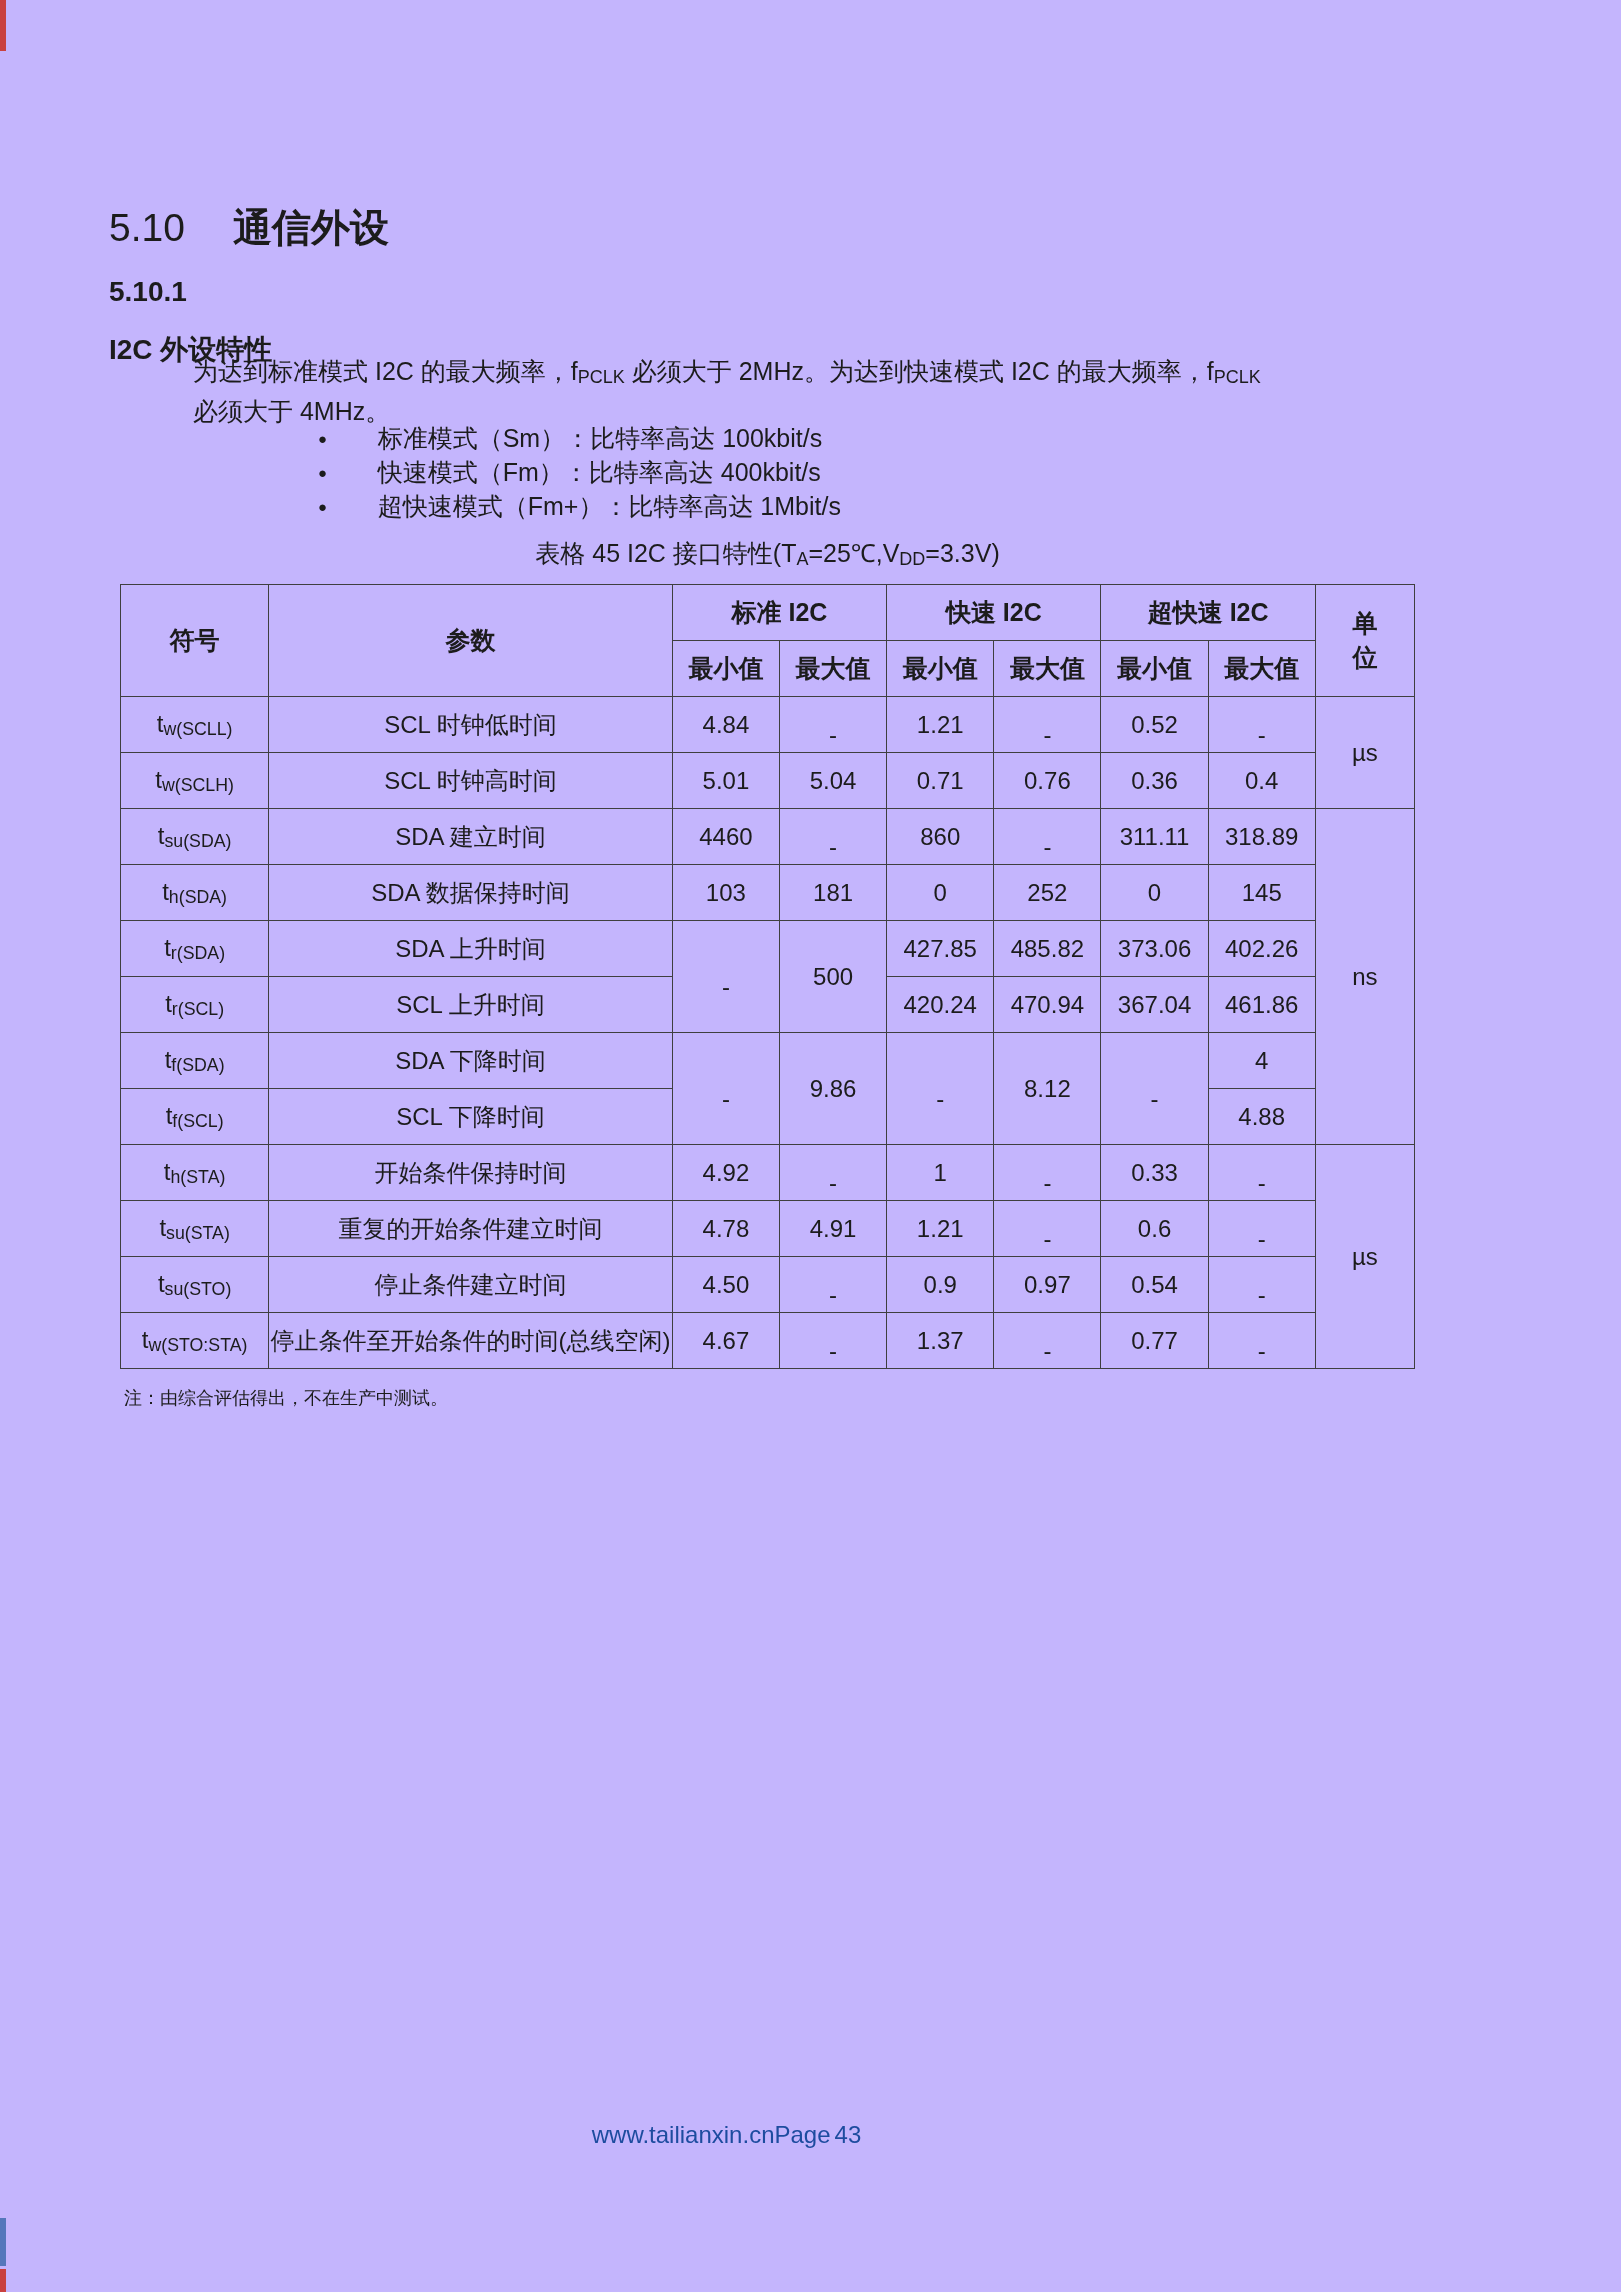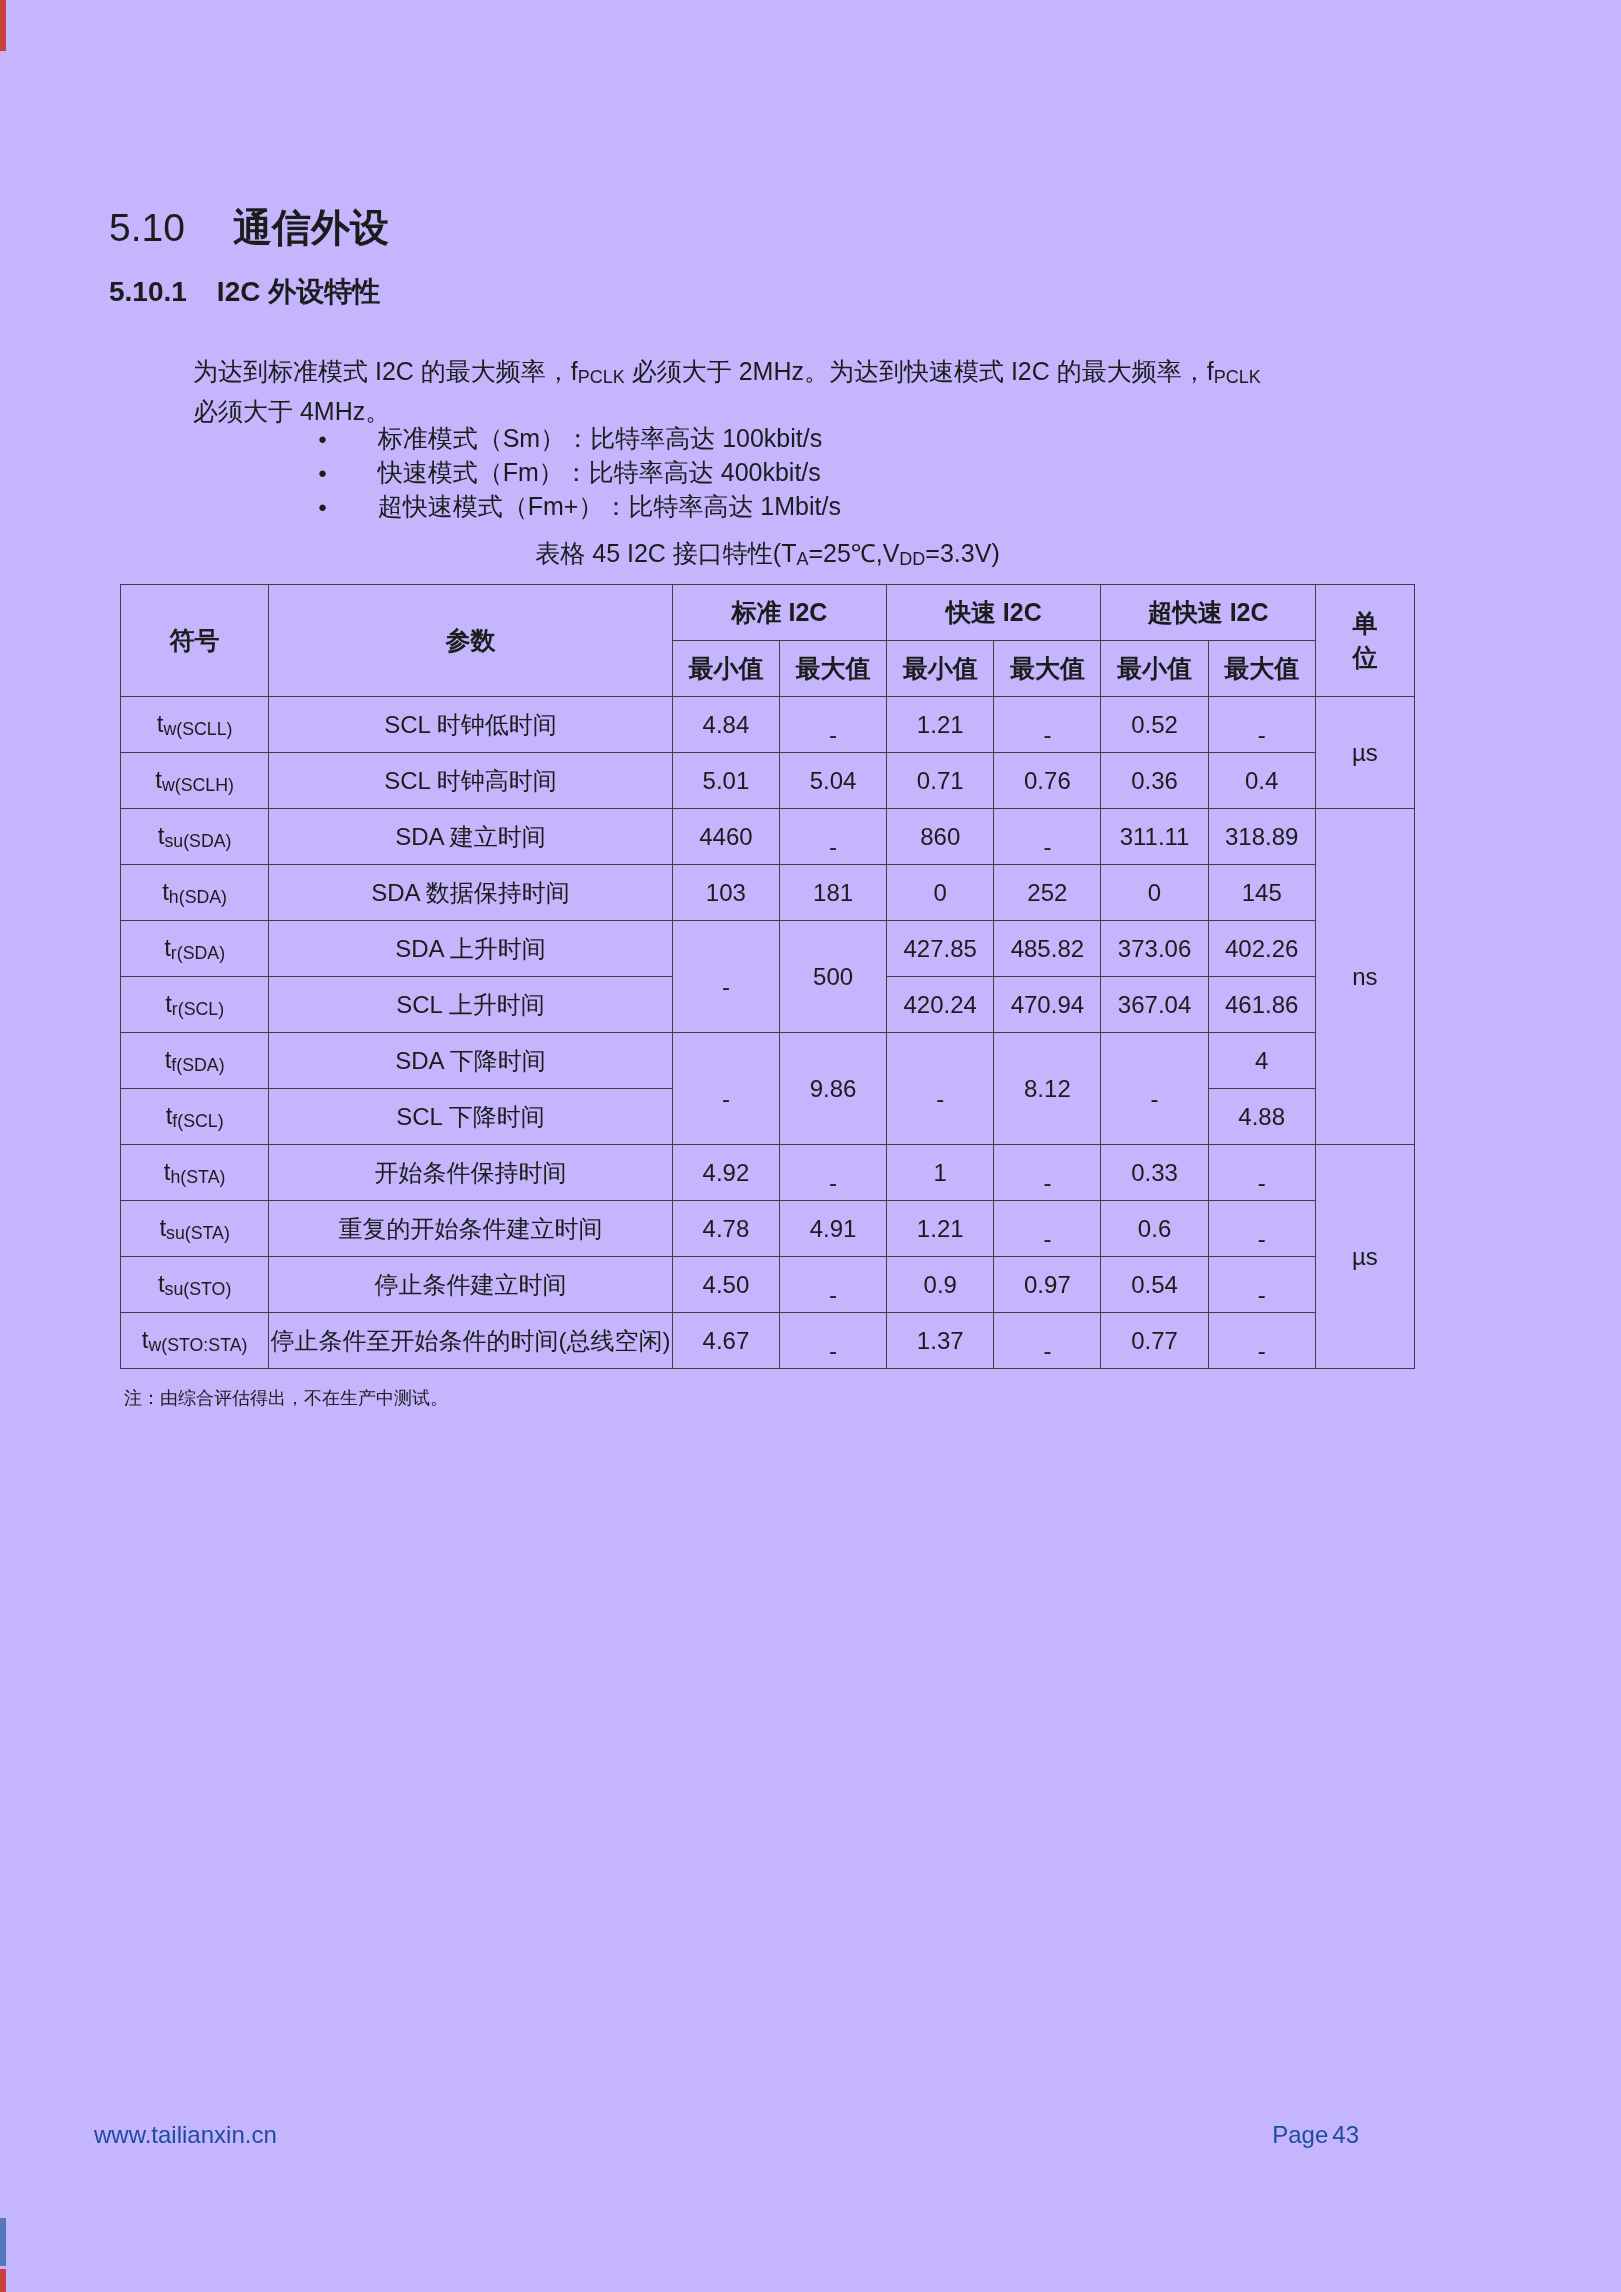--- a/index.html
+++ b/index.html
@@ -11,21 +11,21 @@
   .edge-mark { position:absolute; left:0; width:6.3px; }
   .edge-top-red    { top:0;      height:51px; }
   .edge-bottom-blue{ top:2218px; height:48px; }
   .edge-bottom-red { top:2269px; height:24px; }
 
   .h1 { position:absolute; left:109px; top:208px; display:flex; gap:48px;
         font-size:39px; line-height:1; align-items:baseline; }
   .h1 .num { font-weight:400; }
   .h1 .ttl { font-weight:700; }
   .h2 { position:absolute; left:109px; top:278px; display:flex; gap:30px;
-        font-size:28px; font-weight:700; line-height:1; align-items:baseline; }
+        font-size:28px; font-weight:700; line-height:1; align-items:baseline;flex-direction:column; }
 
   .intro { position:absolute; left:193px; top:326px; width:1272px;
            font-size:25px; line-height:40px; }
   sub.s { font-size:0.72em; vertical-align:-0.18em; line-height:1; }
 
   .bullets { position:absolute; left:318px; top:421px; }
   .bullets .li { display:flex; align-items:center; height:34px; font-size:25px; }
   .bullets .dot { font-size:15px; width:19.7px; }
   .bullets .btxt { margin-left:40px; }
 
@@ -43,21 +43,21 @@
   table.i2c td { font-size:24px; font-weight:400; }
   td.sym { font-size:23px; }
   td.sym sub.s { font-size:0.74em; }
   .vert { display:inline-block; width:1.08em; word-break:break-all;
           line-height:1.35; }
   .dash { display:inline-block; transform:translateY(9.9px); }
 
   .note { position:absolute; left:124px; top:1386px; font-size:18px; }
 
   .footer { position:absolute; left:94px; top:2121px; width:1265px;
-            display:flex; justify-content:space-between; align-items:baseline;
+            display:flex; justify-content:center; align-items:baseline;
             font-size:24px; }
   .footer .pg { display:flex; gap:4px; }
 </style>
 </head>
 <body>
 
 <div class="page">
 
   <div class="edge-mark edge-top-red" style="background: rgb(201, 65, 63);"></div>
   <div class="edge-mark edge-bottom-blue" style="background: rgb(85, 119, 187);"></div>

